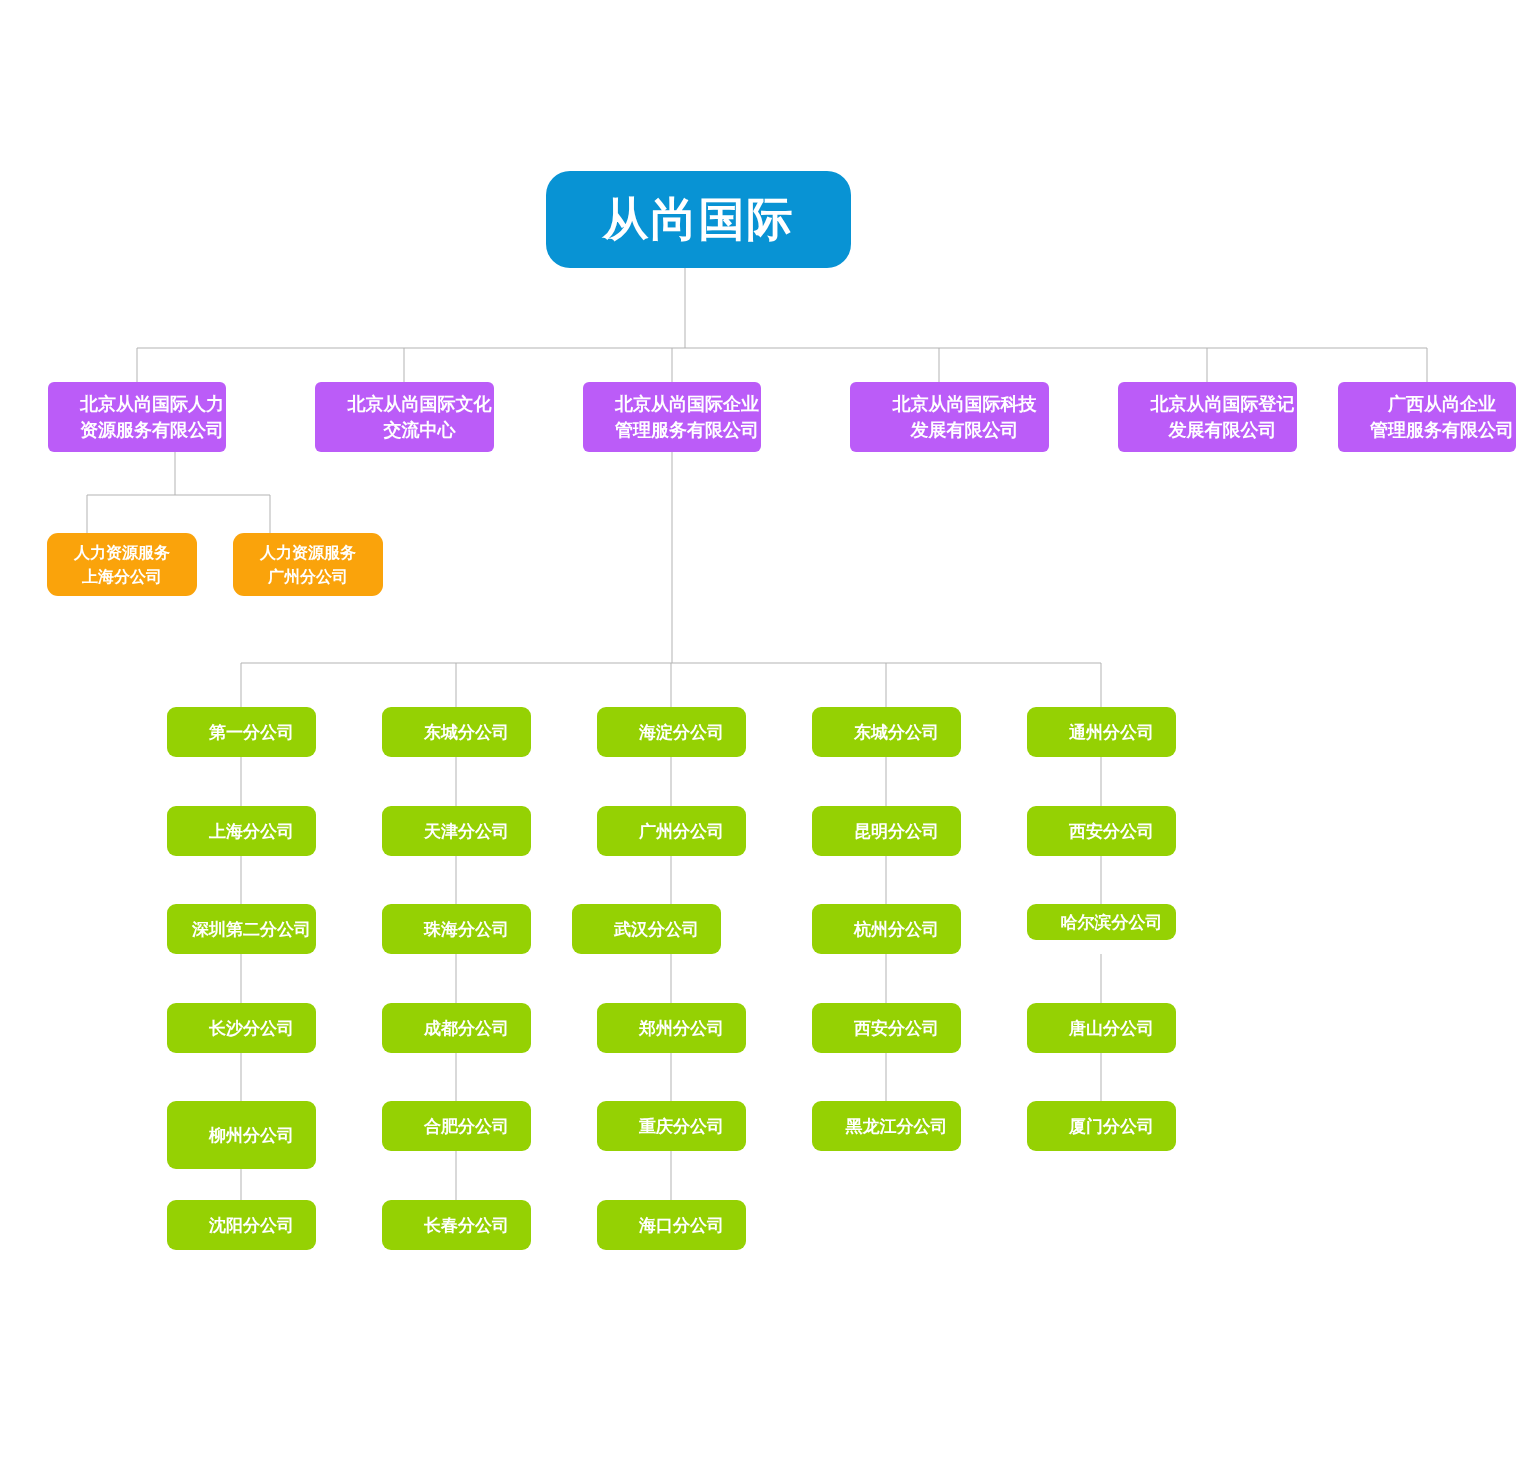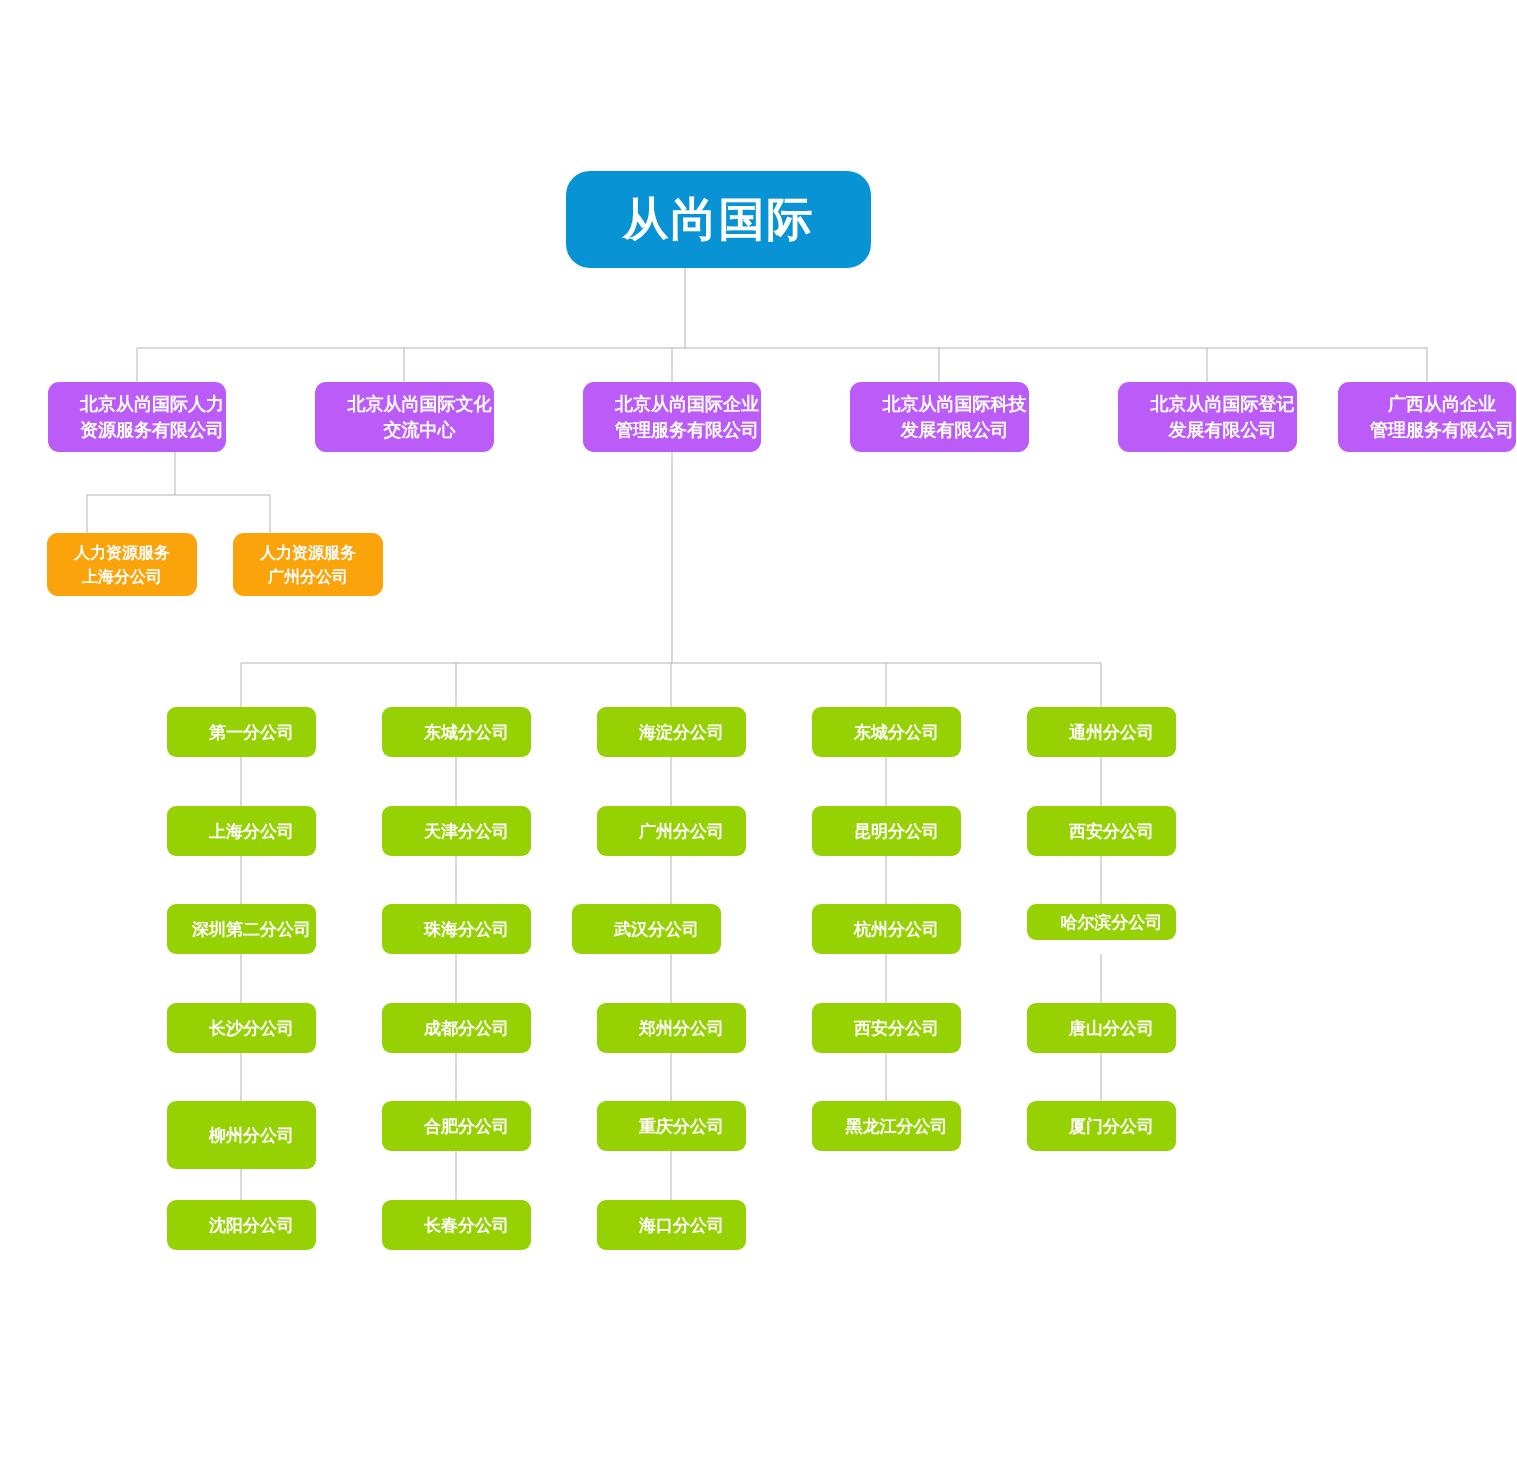--- a/index.html
+++ b/index.html
@@ -6,22 +6,22 @@
   body{width:1517px;height:1459px;position:relative;overflow:hidden;
        font-family:"Liberation Sans",sans-serif;}
   #connectors{position:absolute;left:0;top:0;z-index:0;}
   .node{
     position:absolute;z-index:1;
     display:flex;align-items:center;justify-content:center;
     color:var(--text,#ffffff);font-weight:bold;text-align:center;
     white-space:pre-line;box-sizing:border-box;
     font-family:"Liberation Sans",sans-serif;
   }
-  .root{background:var(--root_bg,#0893d4);border-radius:24px;font-size:46px;letter-spacing:2px;margin-left:20px;}
-  .lvl2{background:var(--level2_bg,#bb5cf8);border-radius:11px;font-size:18px;line-height:26px;padding-left:30px;}
+  .root{background:var(--root_bg,#0893d4);border-radius:24px;font-size:46px;letter-spacing:2px;}
+  .lvl2{background:var(--level2_bg,#bb5cf8);border-radius:6px;font-size:18px;line-height:26px;padding-left:30px;}
   .hr{background:var(--hr_bg,#faa30b);border-radius:11px;font-size:16px;line-height:24px;}
   .branch{background:var(--branch_bg,#95d103);border-radius:9px;font-size:17px;padding-left:20px;}
 </style>
 </head>
 <body>
 
 <div>
 
   <svg id="connectors" width="1517" height="1459" viewBox="0 0 1517 1459">
       <line x1="685" y1="268" x2="685" y2="348" stroke="#b3b3b3" stroke-width="1"></line>
@@ -69,21 +69,21 @@
     </svg>
 
   <div class="node root" style="left:546px;top:171px;width:305px;height:97px">从尚国际</div>
 
   <div class="node lvl2" style="left:48px;top:382px;width:178px;height:70px">北京从尚国际人力
 资源服务有限公司</div>
   <div class="node lvl2" style="left:315px;top:382px;width:179px;height:70px">北京从尚国际文化
 交流中心</div>
   <div class="node lvl2" style="left:583px;top:382px;width:178px;height:70px">北京从尚国际企业
 管理服务有限公司</div>
-  <div class="node lvl2" style="left:850px;top:382px;width:179px;height:70px">北京从尚国际科技
+  <div class="node lvl2" style="left:850px;top:382px;width:199px;height:70px">北京从尚国际科技
 发展有限公司</div>
   <div class="node lvl2" style="left:1118px;top:382px;width:179px;height:70px">北京从尚国际登记
 发展有限公司</div>
   <div class="node lvl2" style="left:1338px;top:382px;width:178px;height:70px">广西从尚企业
 管理服务有限公司</div>
 
   <div class="node hr" style="left:47px;top:533px;width:150px;height:63px">人力资源服务
 上海分公司</div>
   <div class="node hr" style="left:233px;top:533px;width:150px;height:63px">人力资源服务
 广州分公司</div>

